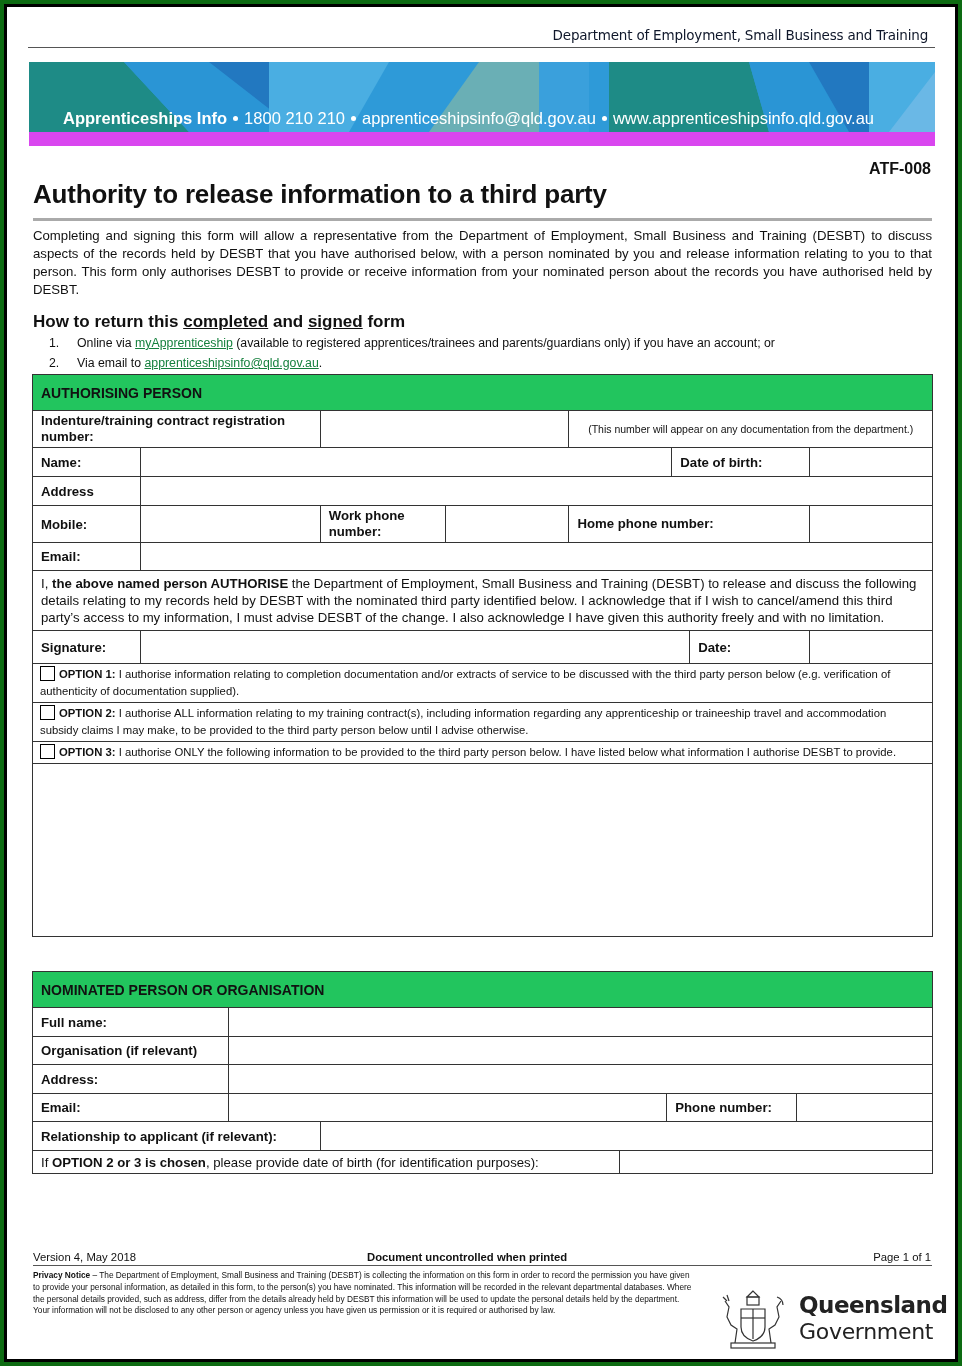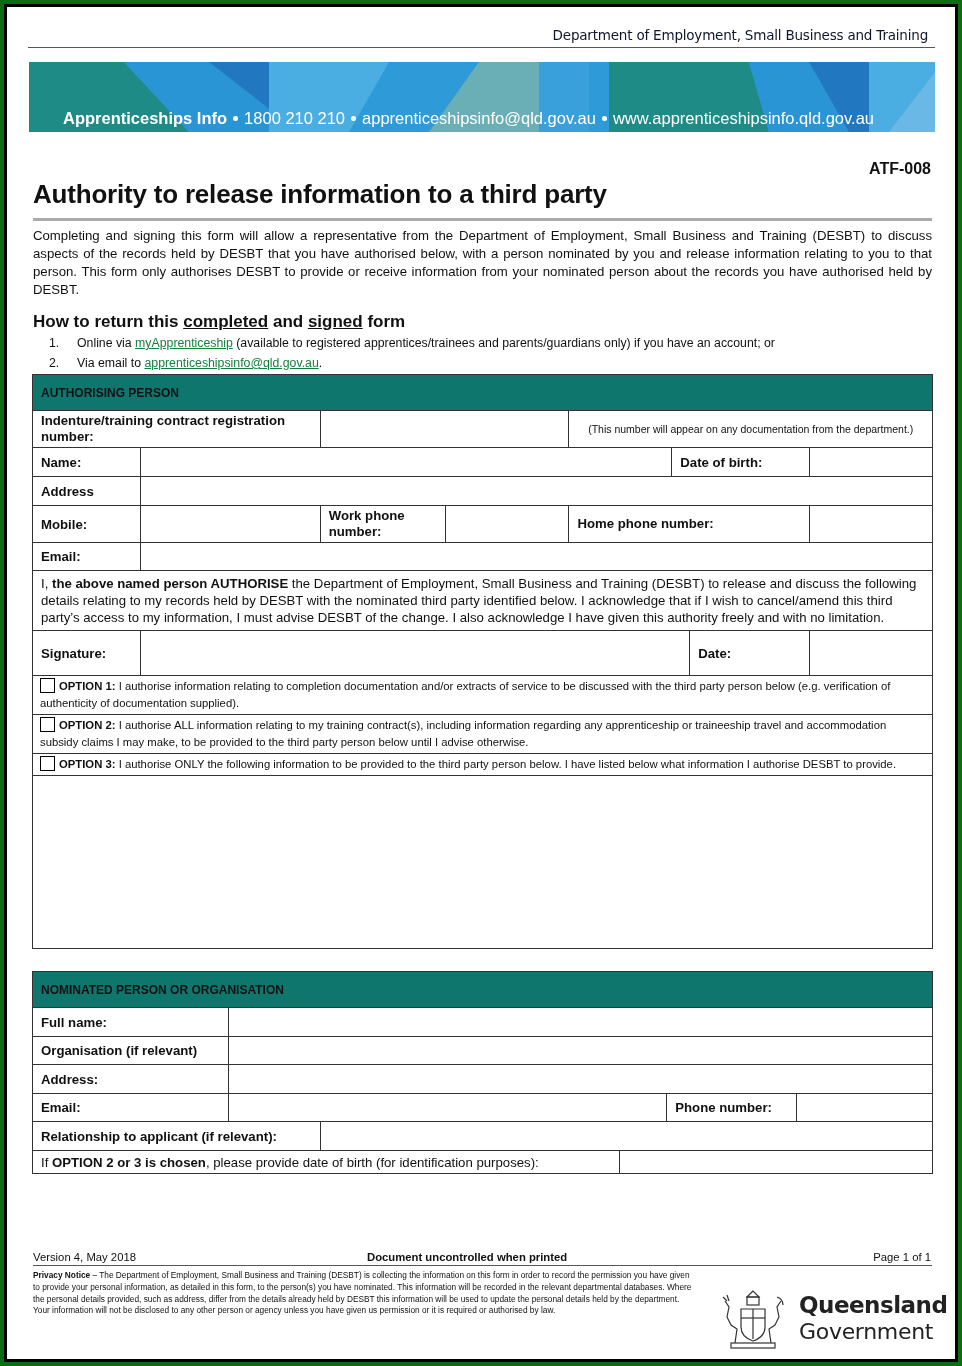--- a/index.html
+++ b/index.html
@@ -4,40 +4,40 @@
 <style>
   * { box-sizing: border-box; margin: 0; padding: 0; }
   html, body { width: 962px; height: 1366px; background: #0a5a0a; }
   body { font-family: "Liberation Sans", sans-serif; color: #111; position: relative; overflow: hidden; }
   .frame { position: absolute; left: 0; top: 0; width: 962px; height: 1366px; border: 4px solid #0d6b12; outline: 2px solid #000; outline-offset: -8px; background: #000; }
   .page { position: absolute; left: 7px; top: 7px; width: 948px; height: 1352px; background: #fff; }
 
   .dept { position: absolute; right: 27px; top: 20px; font-family: "DejaVu Sans", sans-serif; font-size: 13.5px; color: #0f172a; letter-spacing: -0.2px; }
   .dept-rule { position: absolute; left: 21px; right: 20px; top: 40px; height: 1px; background: #555; }
 
-  .banner { position: absolute; left: 22px; top: 55px; width: 906px; height: 70px; overflow: hidden; background: #8b5cf6; }
+  .banner { position: absolute; left: 22px; top: 55px; width: 906px; height: 84px; overflow: hidden; background: #d946ef; }
   .banner svg { position: absolute; left: 0; top: 0; }
   .banner-text { position: absolute; left: 34px; top: 47px; font-size: 16.5px; color: #fff; white-space: nowrap; }
   .banner-text b { font-weight: bold; }
   .dot { display: inline-block; width: 5px; height: 5px; border-radius: 50%; background: #fff; margin: 0 6px 3px 6px; vertical-align: middle; }
 
   .form-code { position: absolute; right: 24px; top: 153px; font-weight: bold; font-size: 16px; }
   .title { position: absolute; left: 26px; top: 172px; font-size: 26px; font-weight: bold; letter-spacing: -0.2px; }
   .title-rule { position: absolute; left: 26px; right: 23px; top: 211px; height: 3px; background: #aaa; }
 
   .intro { position: absolute; left: 26px; right: 23px; top: 220px; font-size: 13.2px; line-height: 18px; text-align: justify; }
   .howto { position: absolute; left: 26px; top: 305px; font-size: 17px; font-weight: bold; }
   .howto u { text-decoration: underline; }
   .steps { position: absolute; left: 42px; top: 326px; font-size: 12.3px; line-height: 20px; list-style: none; }
   .steps li span.num { display: inline-block; width: 28px; }
   .link { color: #15803d; text-decoration: underline; cursor: pointer; }
 
   table.f { position: absolute; left: 25px; width: 901px; border-collapse: collapse; font-size: 13.2px; }
   table.f td { border: 1px solid #333; padding: 2px 8px; vertical-align: middle; }
-  table.f td.hd { background: #0f766e; font-weight: bold; font-size: 12px; height: 36px; }
+  table.f td.hd { background: #22c55e; font-weight: bold; font-size: 14px; height: 36px; }
   table.f td.lbl { font-weight: bold; }
   table.f td.inp { background: #fff; }
   .note { font-size: 10.5px; text-align: center; line-height: 13px; }
 
   .auth-text { font-size: 13.2px; line-height: 17px; padding: 4px 8px !important; }
   .opt { font-size: 11.3px; line-height: 17px; padding: 2px 7px !important; }
   .cb { display: inline-block; width: 15px; height: 15px; border: 1.5px solid #000; vertical-align: -3px; margin-right: 4px; background: #fff; cursor: pointer; }
 
   .footer-line { position: absolute; left: 26px; right: 23px; top: 1258px; height: 1px; background: #555; }
   .ver { position: absolute; left: 26px; top: 1244px; font-size: 11.3px; }
@@ -132,21 +132,21 @@
       <td colspan="3" class="lbl" style="line-height:16px">Home phone number:</td>
       <td class="inp"></td>
     </tr>
     <tr style="height:28px">
       <td class="lbl">Email:</td>
       <td colspan="7" class="inp"></td>
     </tr>
     <tr>
       <td colspan="8" class="auth-text"><span>I, </span><b>the above named person AUTHORISE</b><span> the Department of Employment, Small Business and Training (DESBT) to release and discuss the following details relating to my records held by DESBT with the nominated third party identified below. I acknowledge that if I wish to cancel/amend this third party’s access to my information, I must advise DESBT of the change. I also acknowledge I have given this authority freely and with no limitation.</span></td>
     </tr>
-    <tr style="height:45px">
+    <tr style="height:33px">
       <td class="lbl">Signature:</td>
       <td colspan="5" class="inp" style="border-left:1px solid #333"></td>
       <td class="lbl">Date:</td>
       <td class="inp"></td>
     </tr>
     <tr>
       <td colspan="8" class="opt"><span class="cb"></span><b>OPTION 1:</b><span> I authorise information relating to completion documentation and/or extracts of service to be discussed with the third party person below (e.g. verification of authenticity of documentation supplied).</span></td>
     </tr>
     <tr>
       <td colspan="8" class="opt"><span class="cb"></span><b>OPTION 2:</b><span> I authorise ALL information relating to my training contract(s), including information regarding any apprenticeship or traineeship travel and accommodation subsidy claims I may make, to be provided to the third party person below until I advise otherwise.</span></td>

